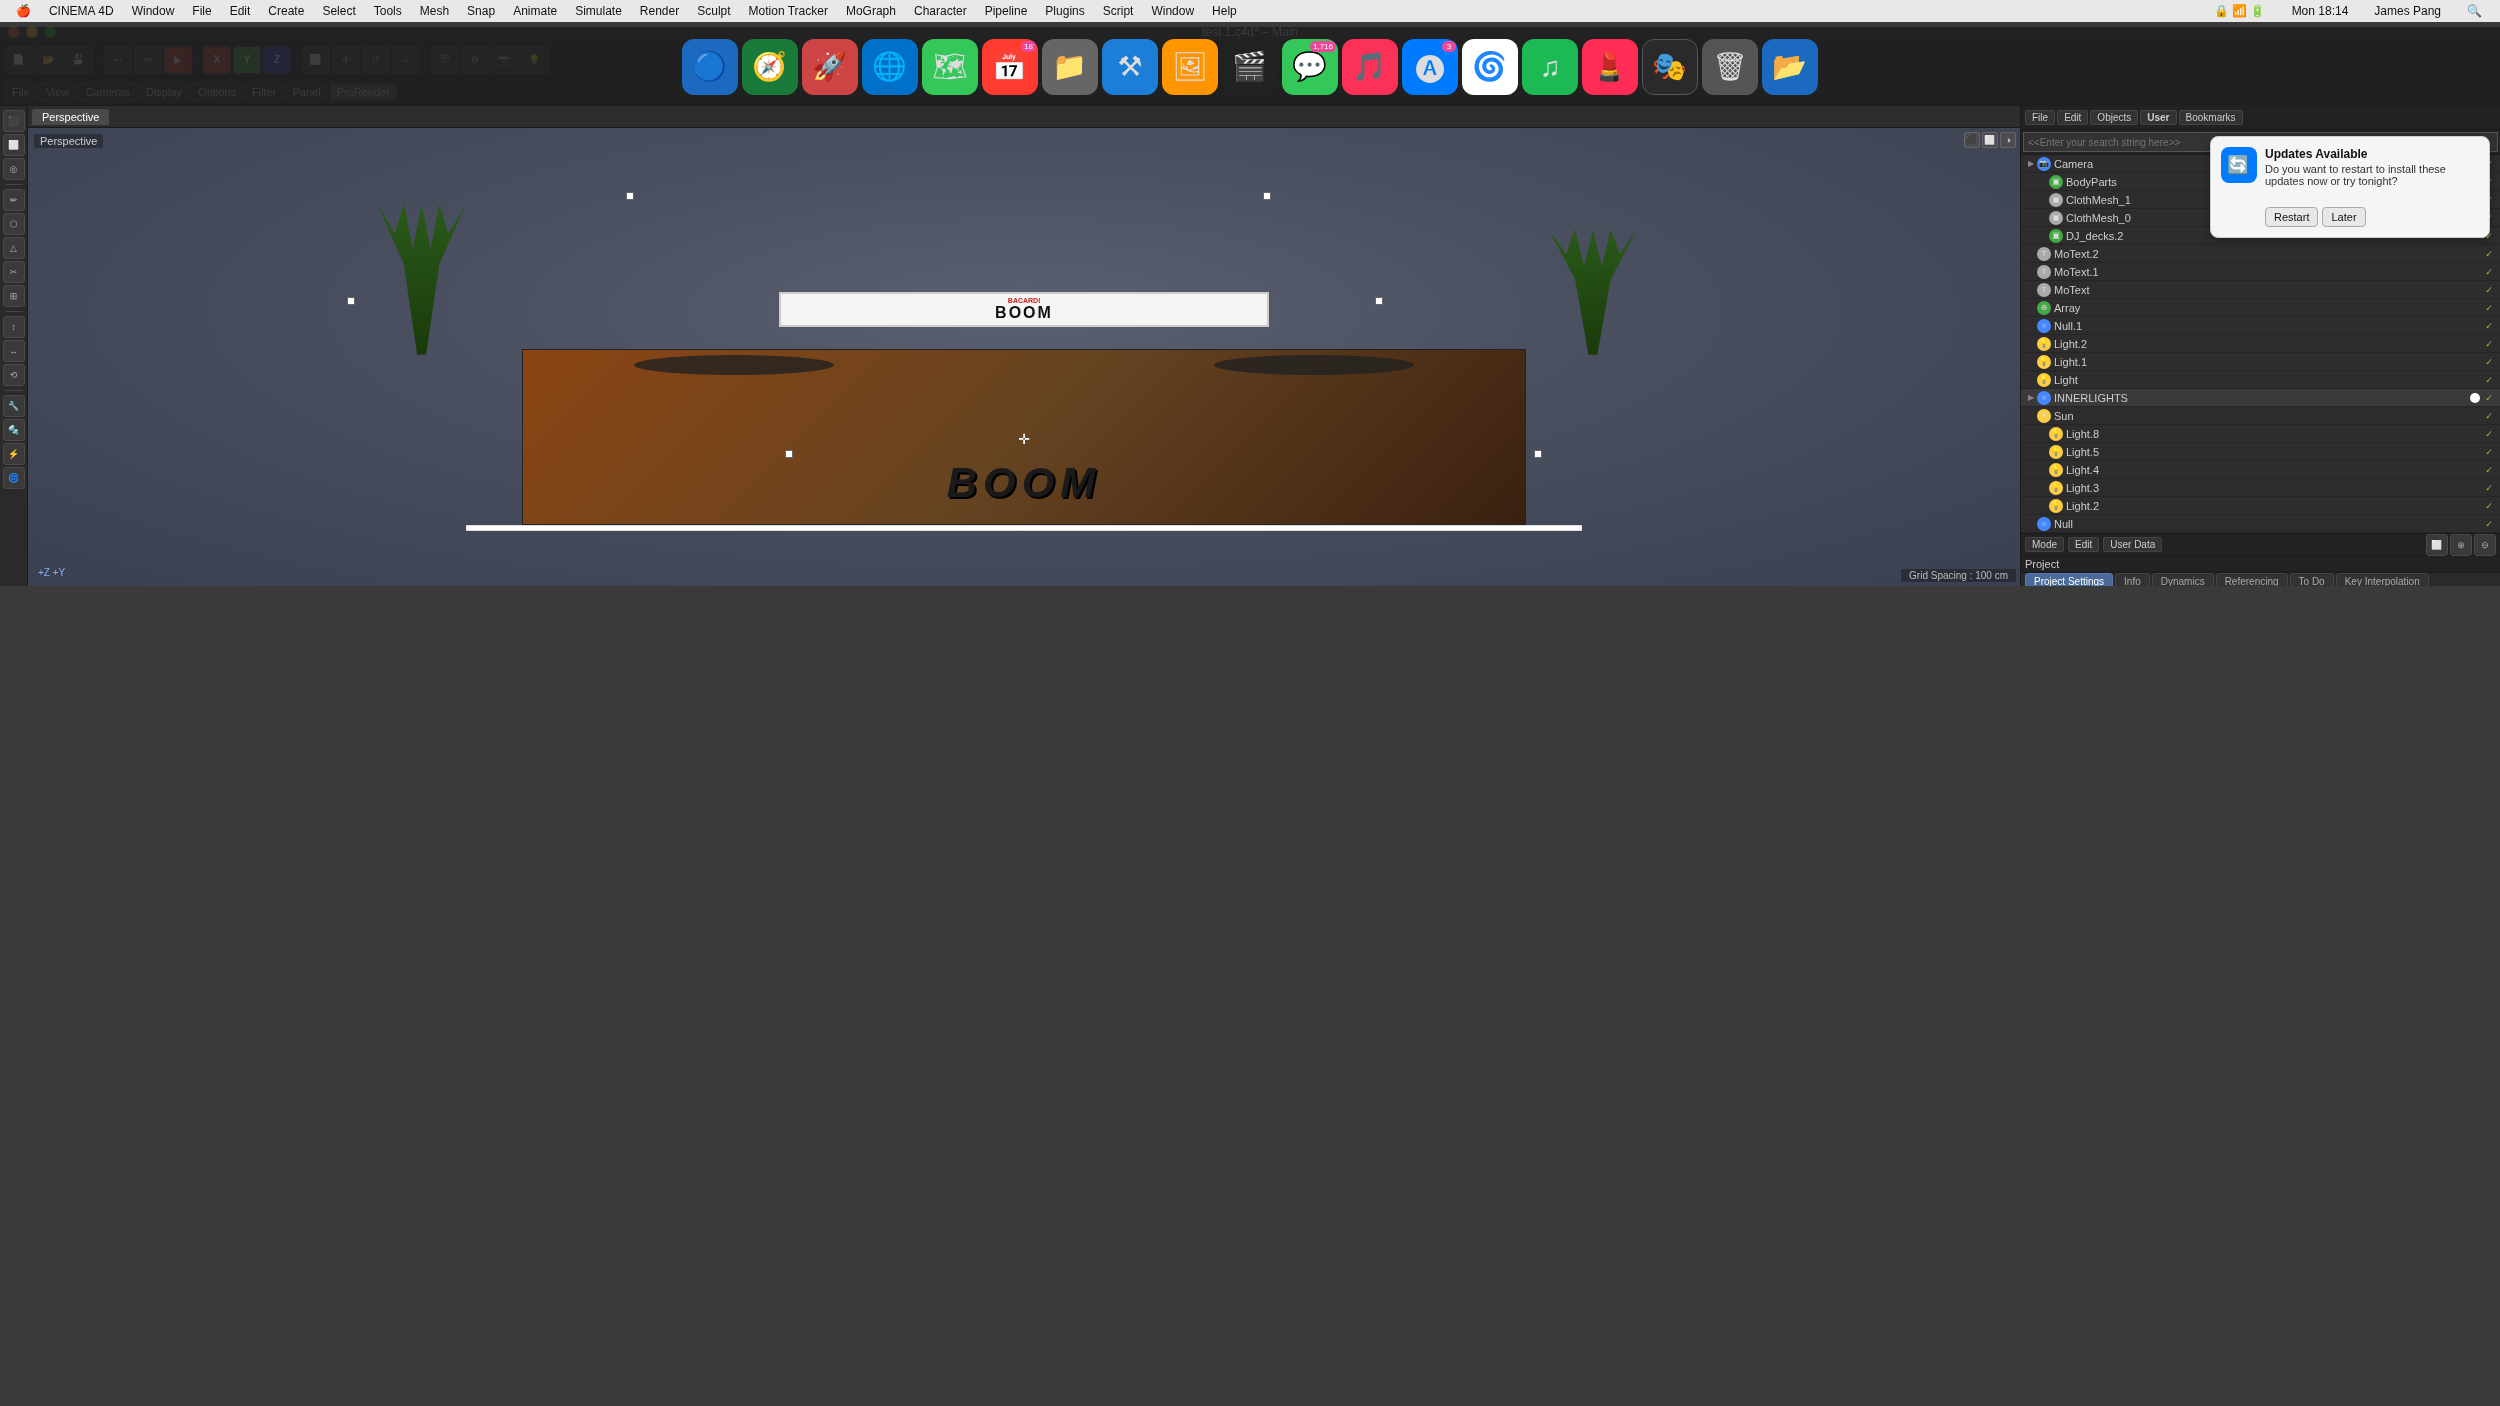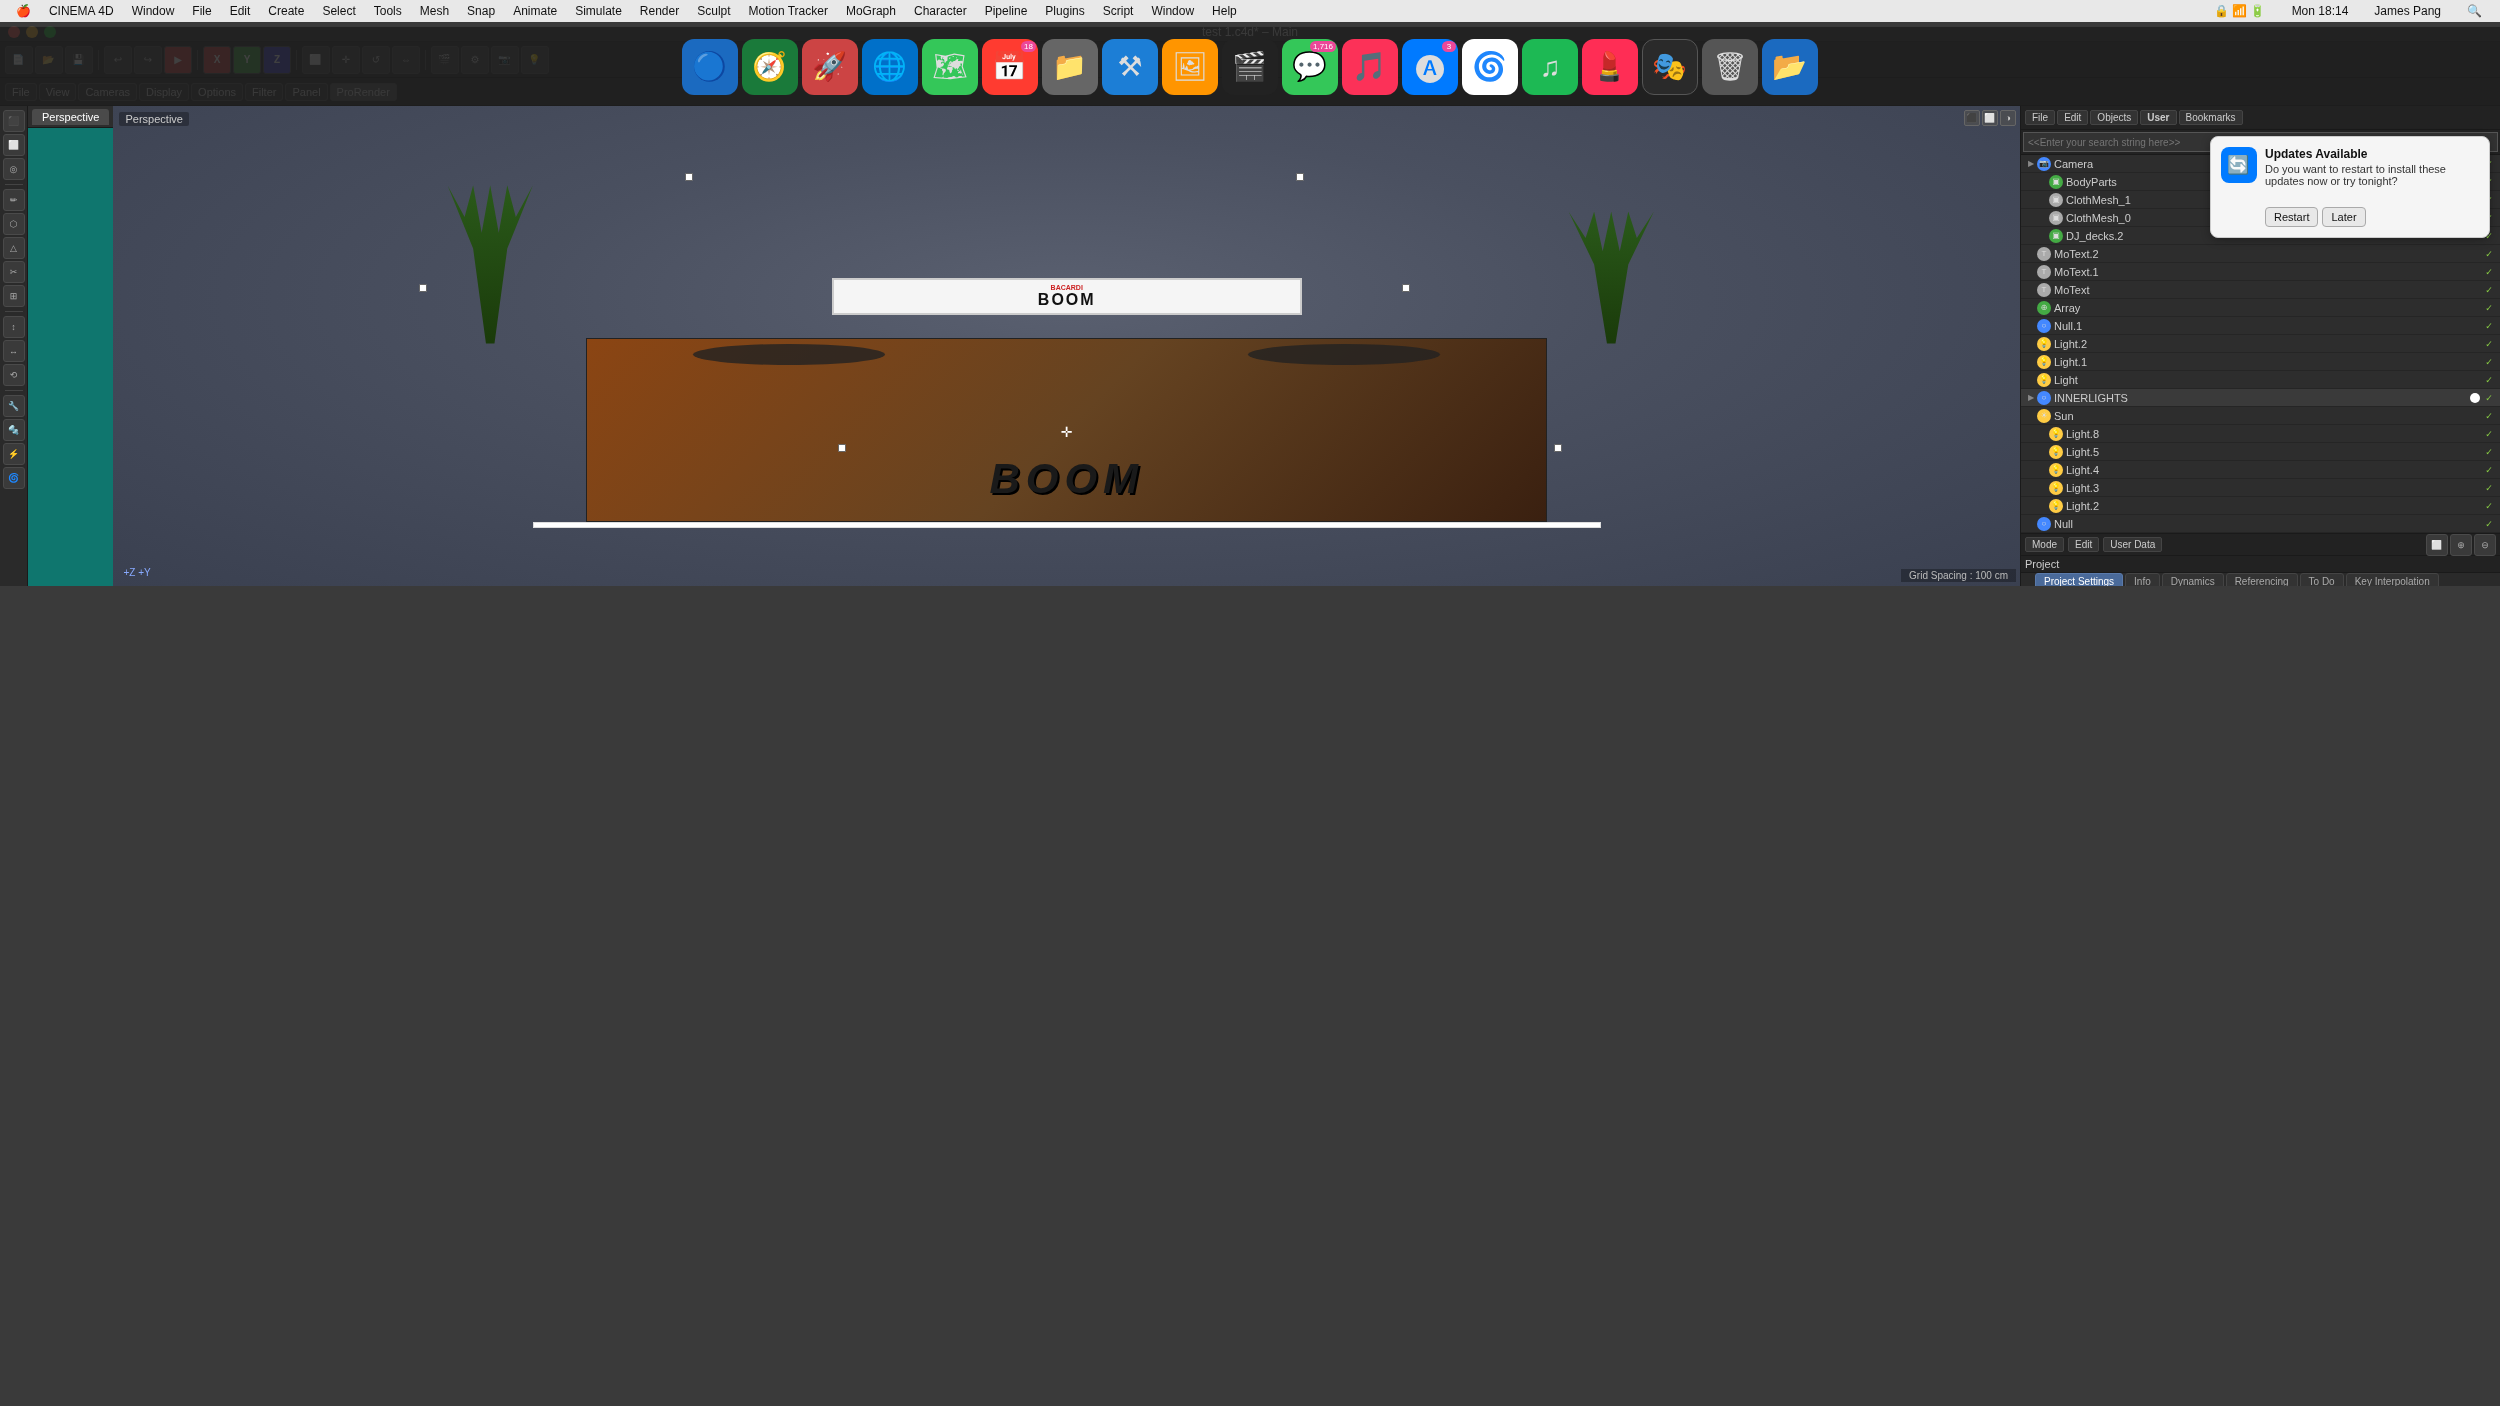--- a/index.html
+++ b/index.html
@@ -19,21 +19,21 @@
     #toolbar2 { width: 100%; height: 28px; background: #2d2d2d; display: flex; align-items: center; padding: 0 4px; border-bottom: 1px solid #1a1a1a; }
     .tb2-btn { padding: 2px 6px; background: #3a3a3a; border: 1px solid #555; border-radius: 3px; cursor: pointer; font-size: 11px; color: #ccc; margin: 0 1px; }
     .tb2-active { background: #5a5a5a !important; }
 
     
     #left-panel { width: 28px; background: #2a2a2a; border-right: 1px solid #1a1a1a; display: flex; flex-direction: column; align-items: center; padding: 4px 0; gap: 2px; }
     .left-btn { width: 22px; height: 22px; background: #3a3a3a; border: 1px solid #4a4a4a; border-radius: 3px; display: flex; align-items: center; justify-content: center; cursor: pointer; font-size: 9px; color: #aaa; }
     .left-separator { width: 18px; height: 1px; background: #444; margin: 2px 0; }
 
     
-    #viewport-area { flex: 1; display: flex; flex-direction: row; background: #0f766e; }
+    #viewport-area { flex: 1; display: flex; flex-direction: column; background: #0f766e; }
     #viewport-tabs { height: 22px; background: #2d2d2d; display: flex; align-items: center; padding: 0 4px; gap: 2px; border-bottom: 1px solid #1a1a1a; }
     .vp-tab { padding: 2px 10px; font-size: 11px; color: #aaa; cursor: pointer; border-radius: 3px 3px 0 0; }
     .vp-tab.active { background: #4a4a4a; color: #fff; }
     #viewport { flex: 1; background: #5a5e64; position: relative; overflow: hidden; }
     #viewport-label { position: absolute; top: 6px; left: 6px; font-size: 11px; color: #ccc; background: rgba(0,0,0,0.3); padding: 1px 6px; border-radius: 2px; }
     #viewport-controls { position: absolute; top: 4px; right: 4px; display: flex; gap: 2px; }
     .vp-ctrl { width: 16px; height: 16px; background: rgba(80,80,80,0.7); border: 1px solid #666; border-radius: 2px; display: flex; align-items: center; justify-content: center; font-size: 9px; cursor: pointer; color: #ccc; }
     #grid-label { position: absolute; bottom: 4px; right: 4px; font-size: 10px; color: #bbb; background: rgba(0,0,0,0.3); padding: 1px 8px; }
     #axis-label { position: absolute; bottom: 8px; left: 10px; font-size: 10px; color: #8af; }
     .scene-bg { width: 100%; height: 100%; background: radial-gradient(ellipse at 50% 40%, #5a6070 0%, #4a5060 40%, #3a4050 100%); position: relative; }
@@ -52,21 +52,21 @@
     .obj-arrow { width: 12px; display: inline-flex; align-items: center; justify-content: center; font-size: 8px; color: #888; }
     .obj-icon { width: 14px; height: 14px; border-radius: 50%; display: inline-flex; align-items: center; justify-content: center; font-size: 8px; margin-right: 3px; }
     .obj-name { font-size: 11px; color: #ccc; flex: 1; }
     .obj-tags { display: flex; gap: 1px; }
     .obj-check { width: 14px; height: 14px; display: flex; align-items: center; justify-content: center; font-size: 9px; color: #88cc44; }
     .obj-dot { width: 8px; height: 8px; border-radius: 50%; display: inline-block; }
 
     
     #props-panel { flex: 1; display: flex; flex-direction: column; overflow: hidden; }
     #props-toolbar { height: 22px; background: #222; display: flex; align-items: center; padding: 0 4px; justify-content: space-between; border-bottom: 1px solid #1a1a1a; }
-    #props-tabs { height: 24px; background: #2a2a2a; display: flex; align-items: center; padding: 0 14px; gap: 2px; border-bottom: 1px solid #1a1a1a; }
+    #props-tabs { height: 24px; background: #2a2a2a; display: flex; align-items: center; padding: 0 4px; gap: 2px; border-bottom: 1px solid #1a1a1a; }
     .props-tab { padding: 2px 8px; font-size: 10px; color: #aaa; cursor: pointer; border: 1px solid #444; border-radius: 3px; background: #333; }
     .props-tab.active { background: #4a6a9a; color: #fff; border-color: #5a7aaa; }
 
     
     #dock { position: absolute; bottom: 0; left: 0; right: 0; height: 80px; background: rgba(30,30,30,0.85); display: flex; align-items: center; justify-content: center; gap: 4px; padding: 4px; border-top: 1px solid rgba(255,255,255,0.1); }
     .dock-item { width: 56px; height: 56px; border-radius: 12px; display: flex; align-items: center; justify-content: center; cursor: pointer; font-size: 24px; background: rgba(80,80,80,0.5); position: relative; }
     .dock-badge { position: absolute; top: 2px; right: 2px; background: #ec4899; color: white; font-size: 8px; border-radius: 8px; padding: 1px 3px; min-width: 14px; text-align: center; }
 
     
     #notification { position: absolute; top: 30px; right: 10px; width: 280px; background: #f5f5f5; border: 1px solid #ccc; border-radius: 8px; padding: 10px; box-shadow: 0 2px 10px rgba(0,0,0,0.3); display: flex; gap: 8px; }

